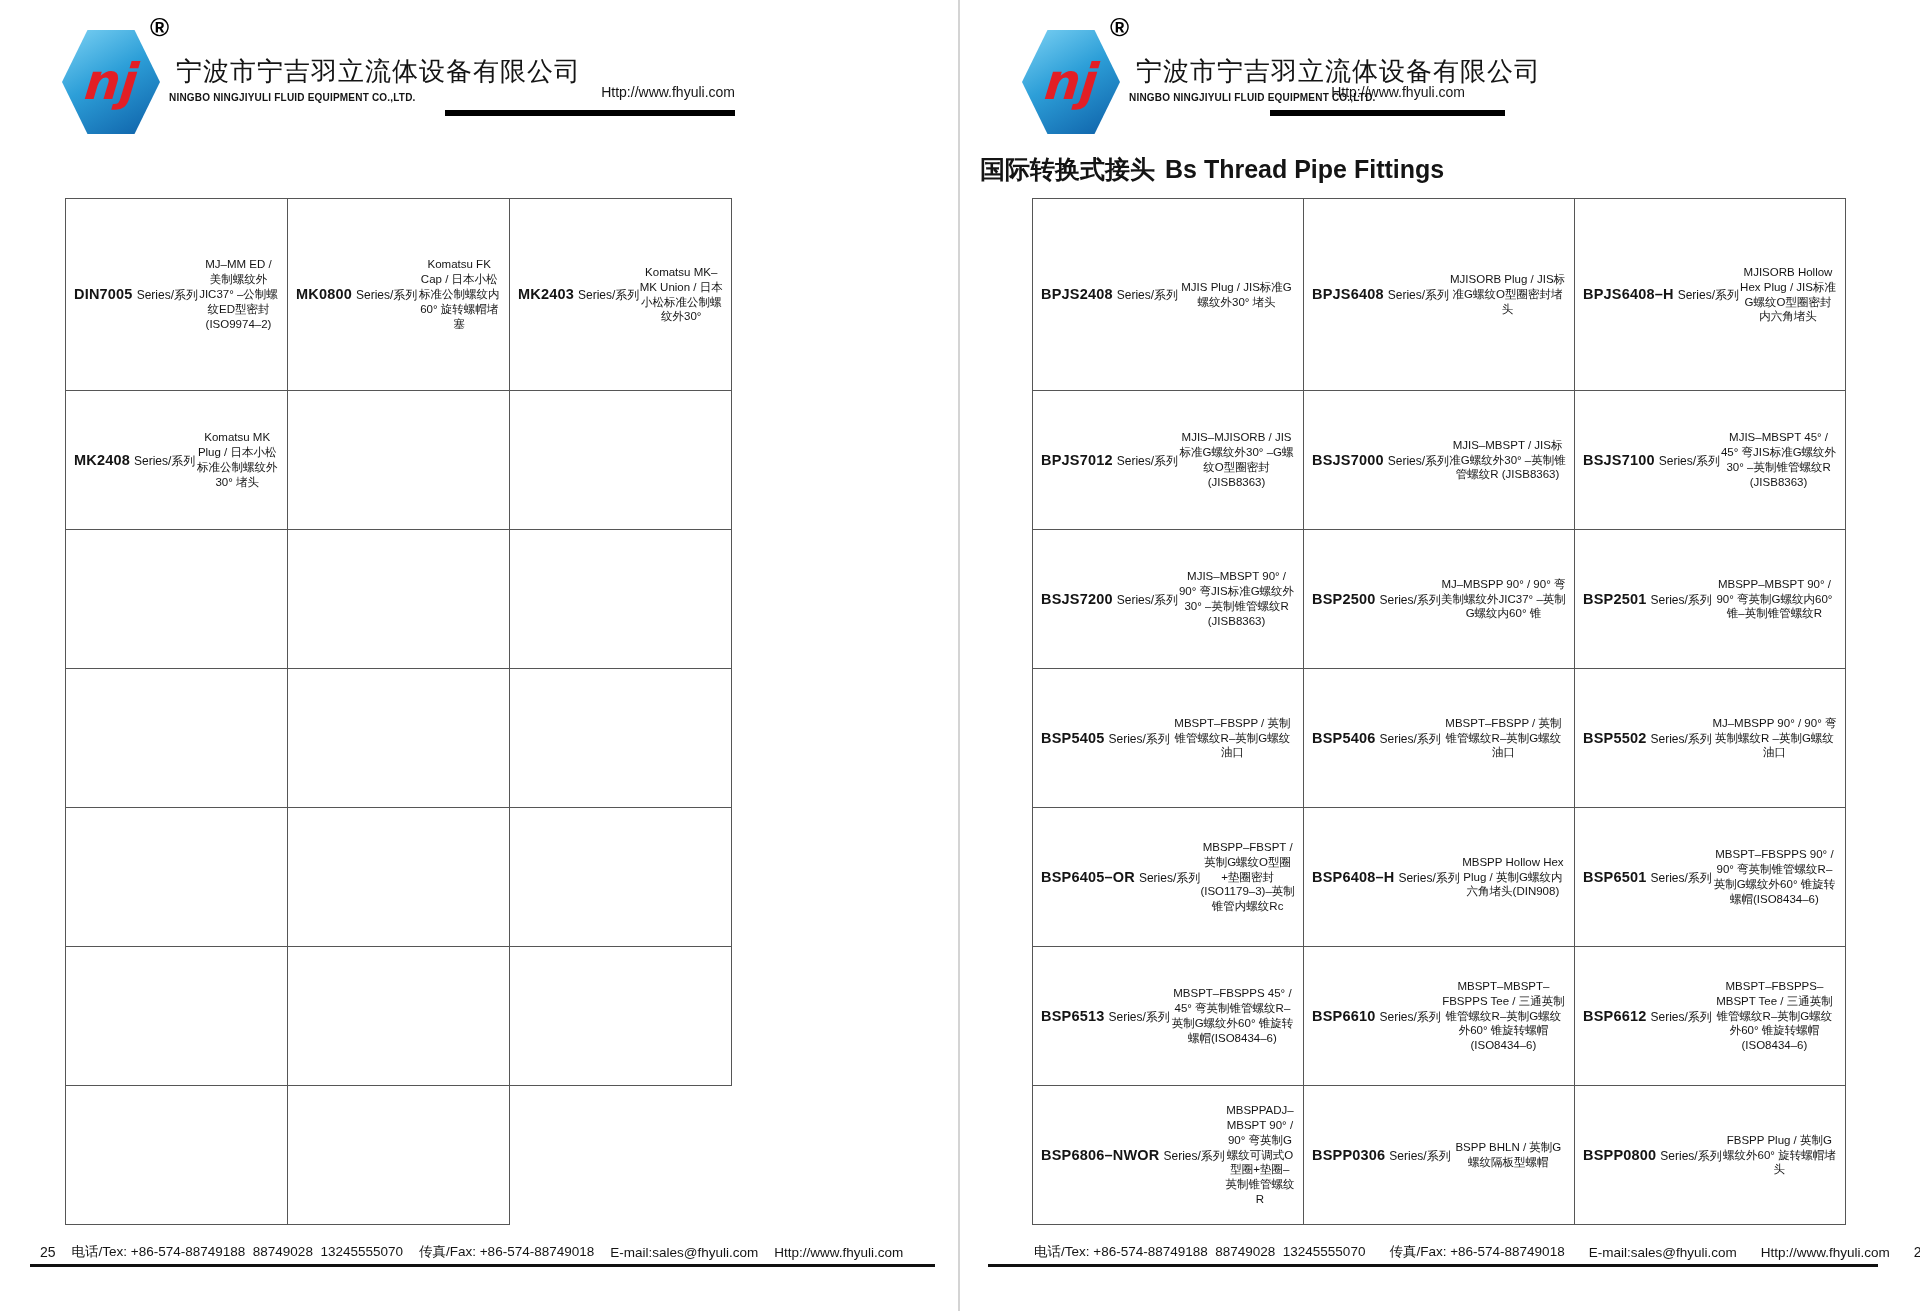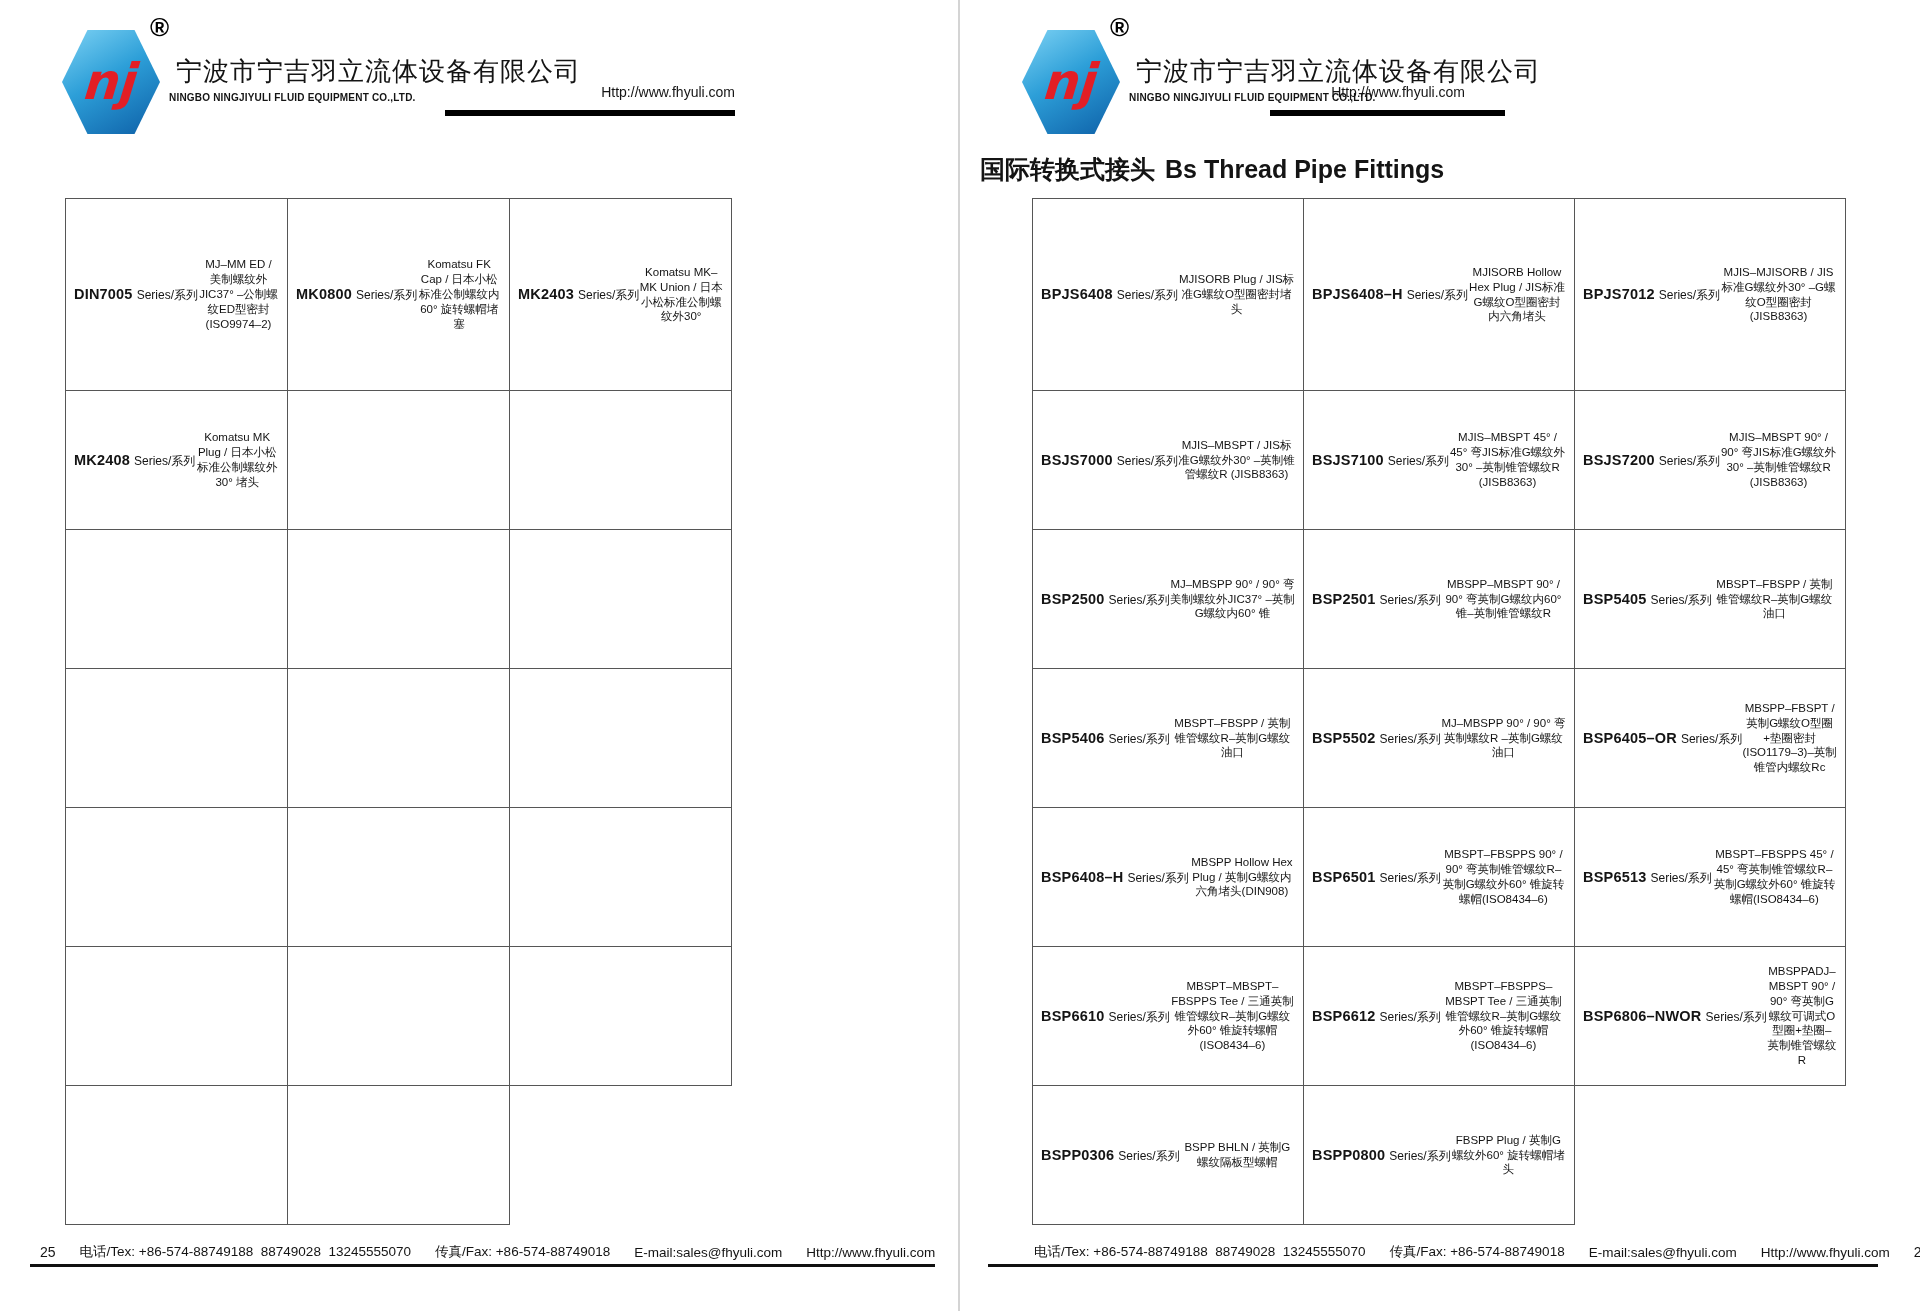--- a/index.html
+++ b/index.html
@@ -55,21 +55,21 @@
   .drawing svg{width:60%;max-width:200px;height:86%;}
   .code-line{text-align:center;line-height:1.25;white-space:nowrap;}
   .code{font-size:14.5px;font-weight:700;letter-spacing:.2px;}
   .suffix{font-size:12px;margin-left:4px;}
   .desc{font-size:11.5px;line-height:1.3;text-align:center;margin-top:1px;}
 
   
   .pfoot{position:absolute;top:1242px;height:20px;display:flex;align-items:center;
          font-size:13.5px;white-space:nowrap;}
   .pfoot span{white-space:pre;}
-  .pg-left  .pfoot{left:40px;width:695px;gap:24px;}
+  .pg-left  .pfoot{left:40px;width:695px;gap:16px;}
   .pg-right .pfoot{left:74px;width:838px;gap:24px;}
   .pnum{font-size:14px;}
   .pg-right .pnum{order:99;margin-left:auto;}
   .frule{position:absolute;top:1264px;height:3px;background:#101010;}
   .pg-left  .frule{left:30px;width:905px;}
   .pg-right .frule{left:28px;width:890px;}
 
   
   .art{stroke:#474747;stroke-width:1.3;fill:#fff;}
   .hatch{fill:url(#hatchp);}
@@ -402,20 +402,31 @@
     <span class="t-cn">国际转换式接头</span><span class="t-en">Bs Thread Pipe Fittings</span>
   </h1>
   <div class="grid">
       <div class="cell">
     <div class="drawing">
           <svg viewBox="0 0 170 100" aria-hidden="true">
             <use href="#sym-plug" xlink:href="#sym-plug"></use>
           </svg>
         </div>
     <div class="code-line">
+      <span class="code">BPJS2408</span><span class="suffix">Series/系列</span>
+    </div>
+    <div class="desc">MJIS Plug / JIS标准G螺纹外30° 堵头</div>
+  </div>
+      <div class="cell">
+    <div class="drawing">
+          <svg viewBox="0 0 170 100" aria-hidden="true">
+            <use href="#sym-plug" xlink:href="#sym-plug"></use>
+          </svg>
+        </div>
+    <div class="code-line">
       <span class="code">BPJS6408</span><span class="suffix">Series/系列</span>
     </div>
     <div class="desc">MJISORB Plug / JIS标准G螺纹O型圈密封堵头</div>
   </div>
       <div class="cell">
     <div class="drawing">
           <svg viewBox="0 0 170 100" aria-hidden="true">
             <use href="#sym-hollow-hex-plug" xlink:href="#sym-hollow-hex-plug"></use>
           </svg>
         </div>

